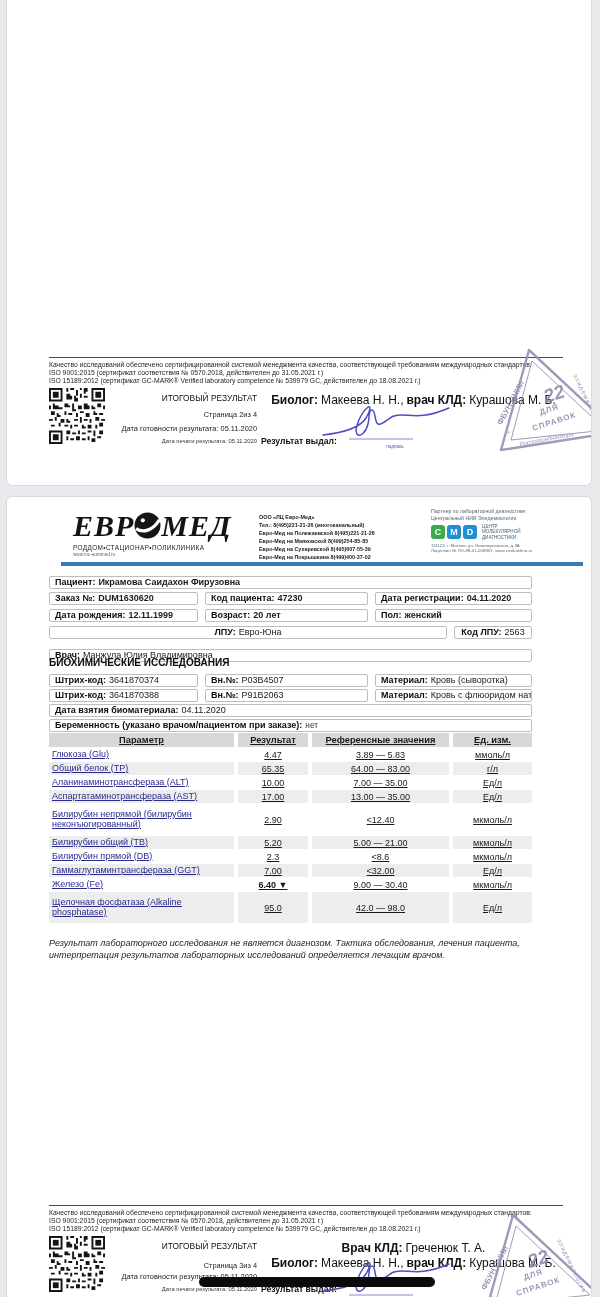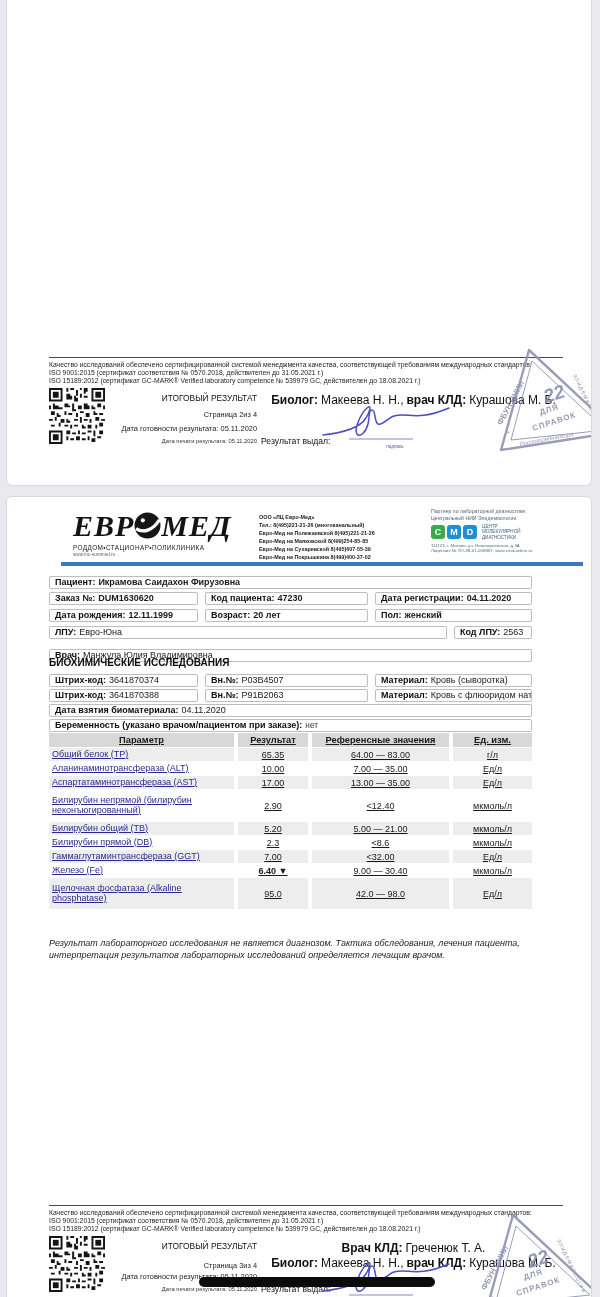--- a/index.html
+++ b/index.html
@@ -15,21 +15,21 @@
   .f-rule{position:absolute;top:0;left:0;width:514px;height:1px;background:#4a4a4a;}
   .f-iso{position:absolute;top:4px;left:0;font-size:6.8px;line-height:8.2px;color:#1f1f1f;white-space:nowrap;}
   .f-qr{position:absolute;top:31px;left:0;width:56px;height:56px;}
   .f-final{position:absolute;top:36px;left:0;width:208px;text-align:right;font-size:8.4px;color:#111;}
   .f-page{position:absolute;top:53px;left:0;width:208px;text-align:right;font-size:7.4px;color:#222;}
   .f-ready{position:absolute;top:67px;left:0;width:208px;text-align:right;font-size:7.4px;color:#222;}
   .f-print{position:absolute;top:81px;left:0;width:208px;text-align:right;font-size:5.8px;color:#333;}
   .f-staff{position:absolute;left:216px;width:300px;font-size:12px;color:#111;white-space:nowrap;text-align:center;}
   .f-staff .lbl{font-weight:bold;margin-right:3px;}
   .f-staff span{margin-right:3px;}
-  .f-issued{position:absolute;left:212px;top:79px;font-size:8.6px;font-weight:normal;color:#111;}
+  .f-issued{position:absolute;left:212px;top:79px;font-size:8.6px;font-weight:bold;color:#111;}
   .f-sig{position:absolute;left:272px;top:44px;width:132px;}
   .f-sig .cap{width:92px;margin-left:28px;text-align:center;font-size:4.6px;color:#4d4ec2;margin-top:-3px;}
   .redact-bar{position:absolute;left:150px;top:72px;width:236px;height:10px;background:#0b0b0b;border-radius:5px;z-index:6;}
   .stamp{position:absolute;width:154px;height:150px;opacity:.92;z-index:5;pointer-events:none;}
 
   
   .logo-block{position:absolute;left:66px;top:13px;width:185px;}
   .logo-name{font-family:"Liberation Serif",serif;font-weight:bold;font-size:30px;line-height:32px;
              letter-spacing:1px;color:#141414;white-space:nowrap;font-style:italic;}
   .logo-o{display:inline-block;vertical-align:-3px;}
@@ -43,21 +43,21 @@
            font-size:9px;display:flex;align-items:center;justify-content:center;}
   .cmd-c{background:#3aaa4c;} .cmd-m{background:#1e8fd5;} .cmd-d{background:#1e8fd5;}
   .cmd-cap{width:52px;font-size:4.6px;line-height:5.2px;color:#41647e;margin-left:3px;}
   .partner-small{font-size:4.4px;line-height:5.6px;color:#5a6b7c;}
   .blue-bar{position:absolute;left:54px;top:65px;width:522px;height:4px;background:#3b79b8;}
 
   
   .pgrid{position:absolute;left:42px;top:79px;width:483px;}
   .prow{position:absolute;left:0;width:483px;display:grid;column-gap:7px;}
   .cols3{grid-template-columns:149px 163px 157px;}
-  .cols2{grid-template-columns:398px 78px;}
+  .cols2{grid-template-columns:398px 78px;text-align:center;}
   .cell{border:1px solid #bdbdbd;border-radius:2px;height:13px;line-height:11px;padding:0 5px;
         box-sizing:border-box;font-size:9px;white-space:nowrap;overflow:hidden;background:#fff;}
   .cell b{margin-right:3px;color:#0e0e0e;}
   .v-b{font-weight:bold;}
   .section-title{position:absolute;left:42px;top:160px;font-size:10px;font-weight:bold;color:#0d0d0d;}
 
   
   .rtable{position:absolute;left:42px;top:236px;width:483px;}
   .trow{display:grid;grid-template-columns:185px 70px 137px 79px;column-gap:4px;margin-bottom:1px;text-decoration:underline;}
   .tc{display:flex;align-items:center;justify-content:center;font-size:9px;height:13px;background:#fff;}
@@ -215,20 +215,28 @@
     </div>
     <div class="section-title">БИОХИМИЧЕСКИЕ ИССЛЕДОВАНИЯ</div>
 
     <div class="rtable">
       <div class="trow thead">
         <div class="tc">Параметр</div>
         <div class="tc">Результат</div>
         <div class="tc">Референсные значения</div>
         <div class="tc">Ед. изм.</div>
       </div>
+      <div class="trow">
+        <div class="tc tp">
+            <a class="plink">Глюкоза (Glu)</a>
+          </div>
+        <div class="tc">4.47</div>
+        <div class="tc">3.89 — 5.83</div>
+        <div class="tc">ммоль/л</div>
+      </div>
       <div class="trow r-alt">
         <div class="tc tp">
             <a class="plink">Общий белок (TP)</a>
           </div>
         <div class="tc">65.35</div>
         <div class="tc">64.00 — 83.00</div>
         <div class="tc">г/л</div>
       </div>
       <div class="trow">
         <div class="tc tp">

